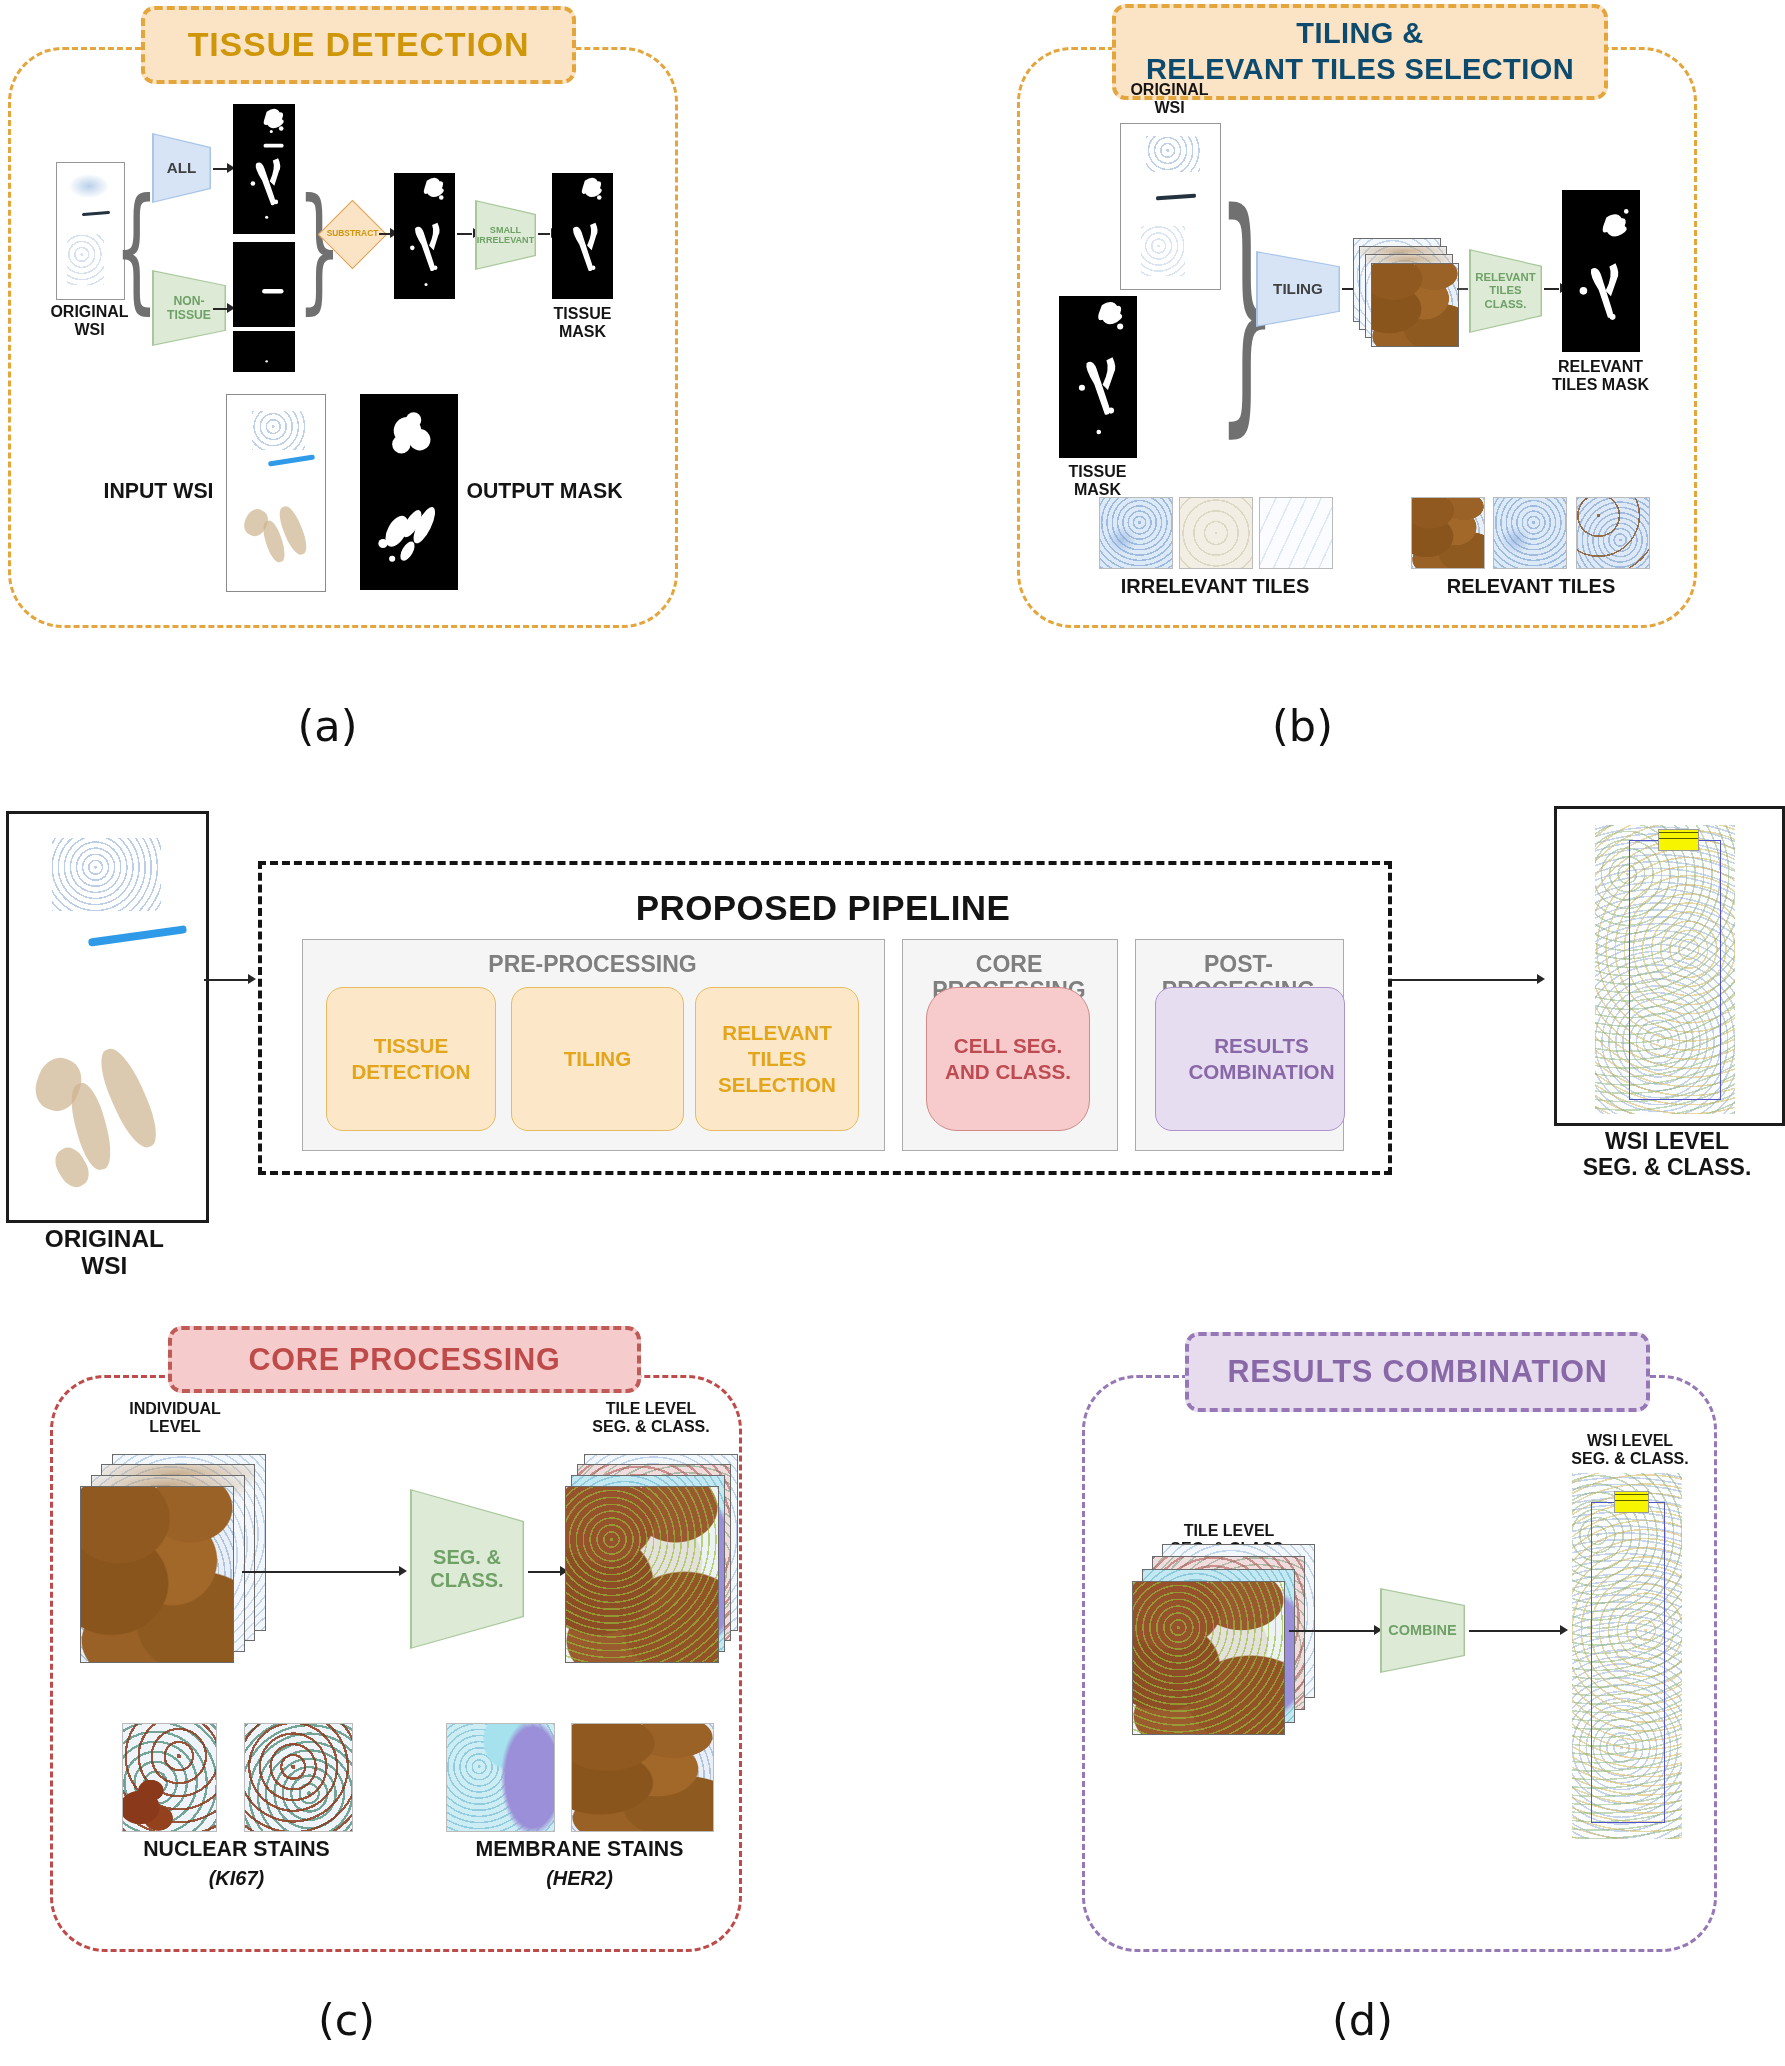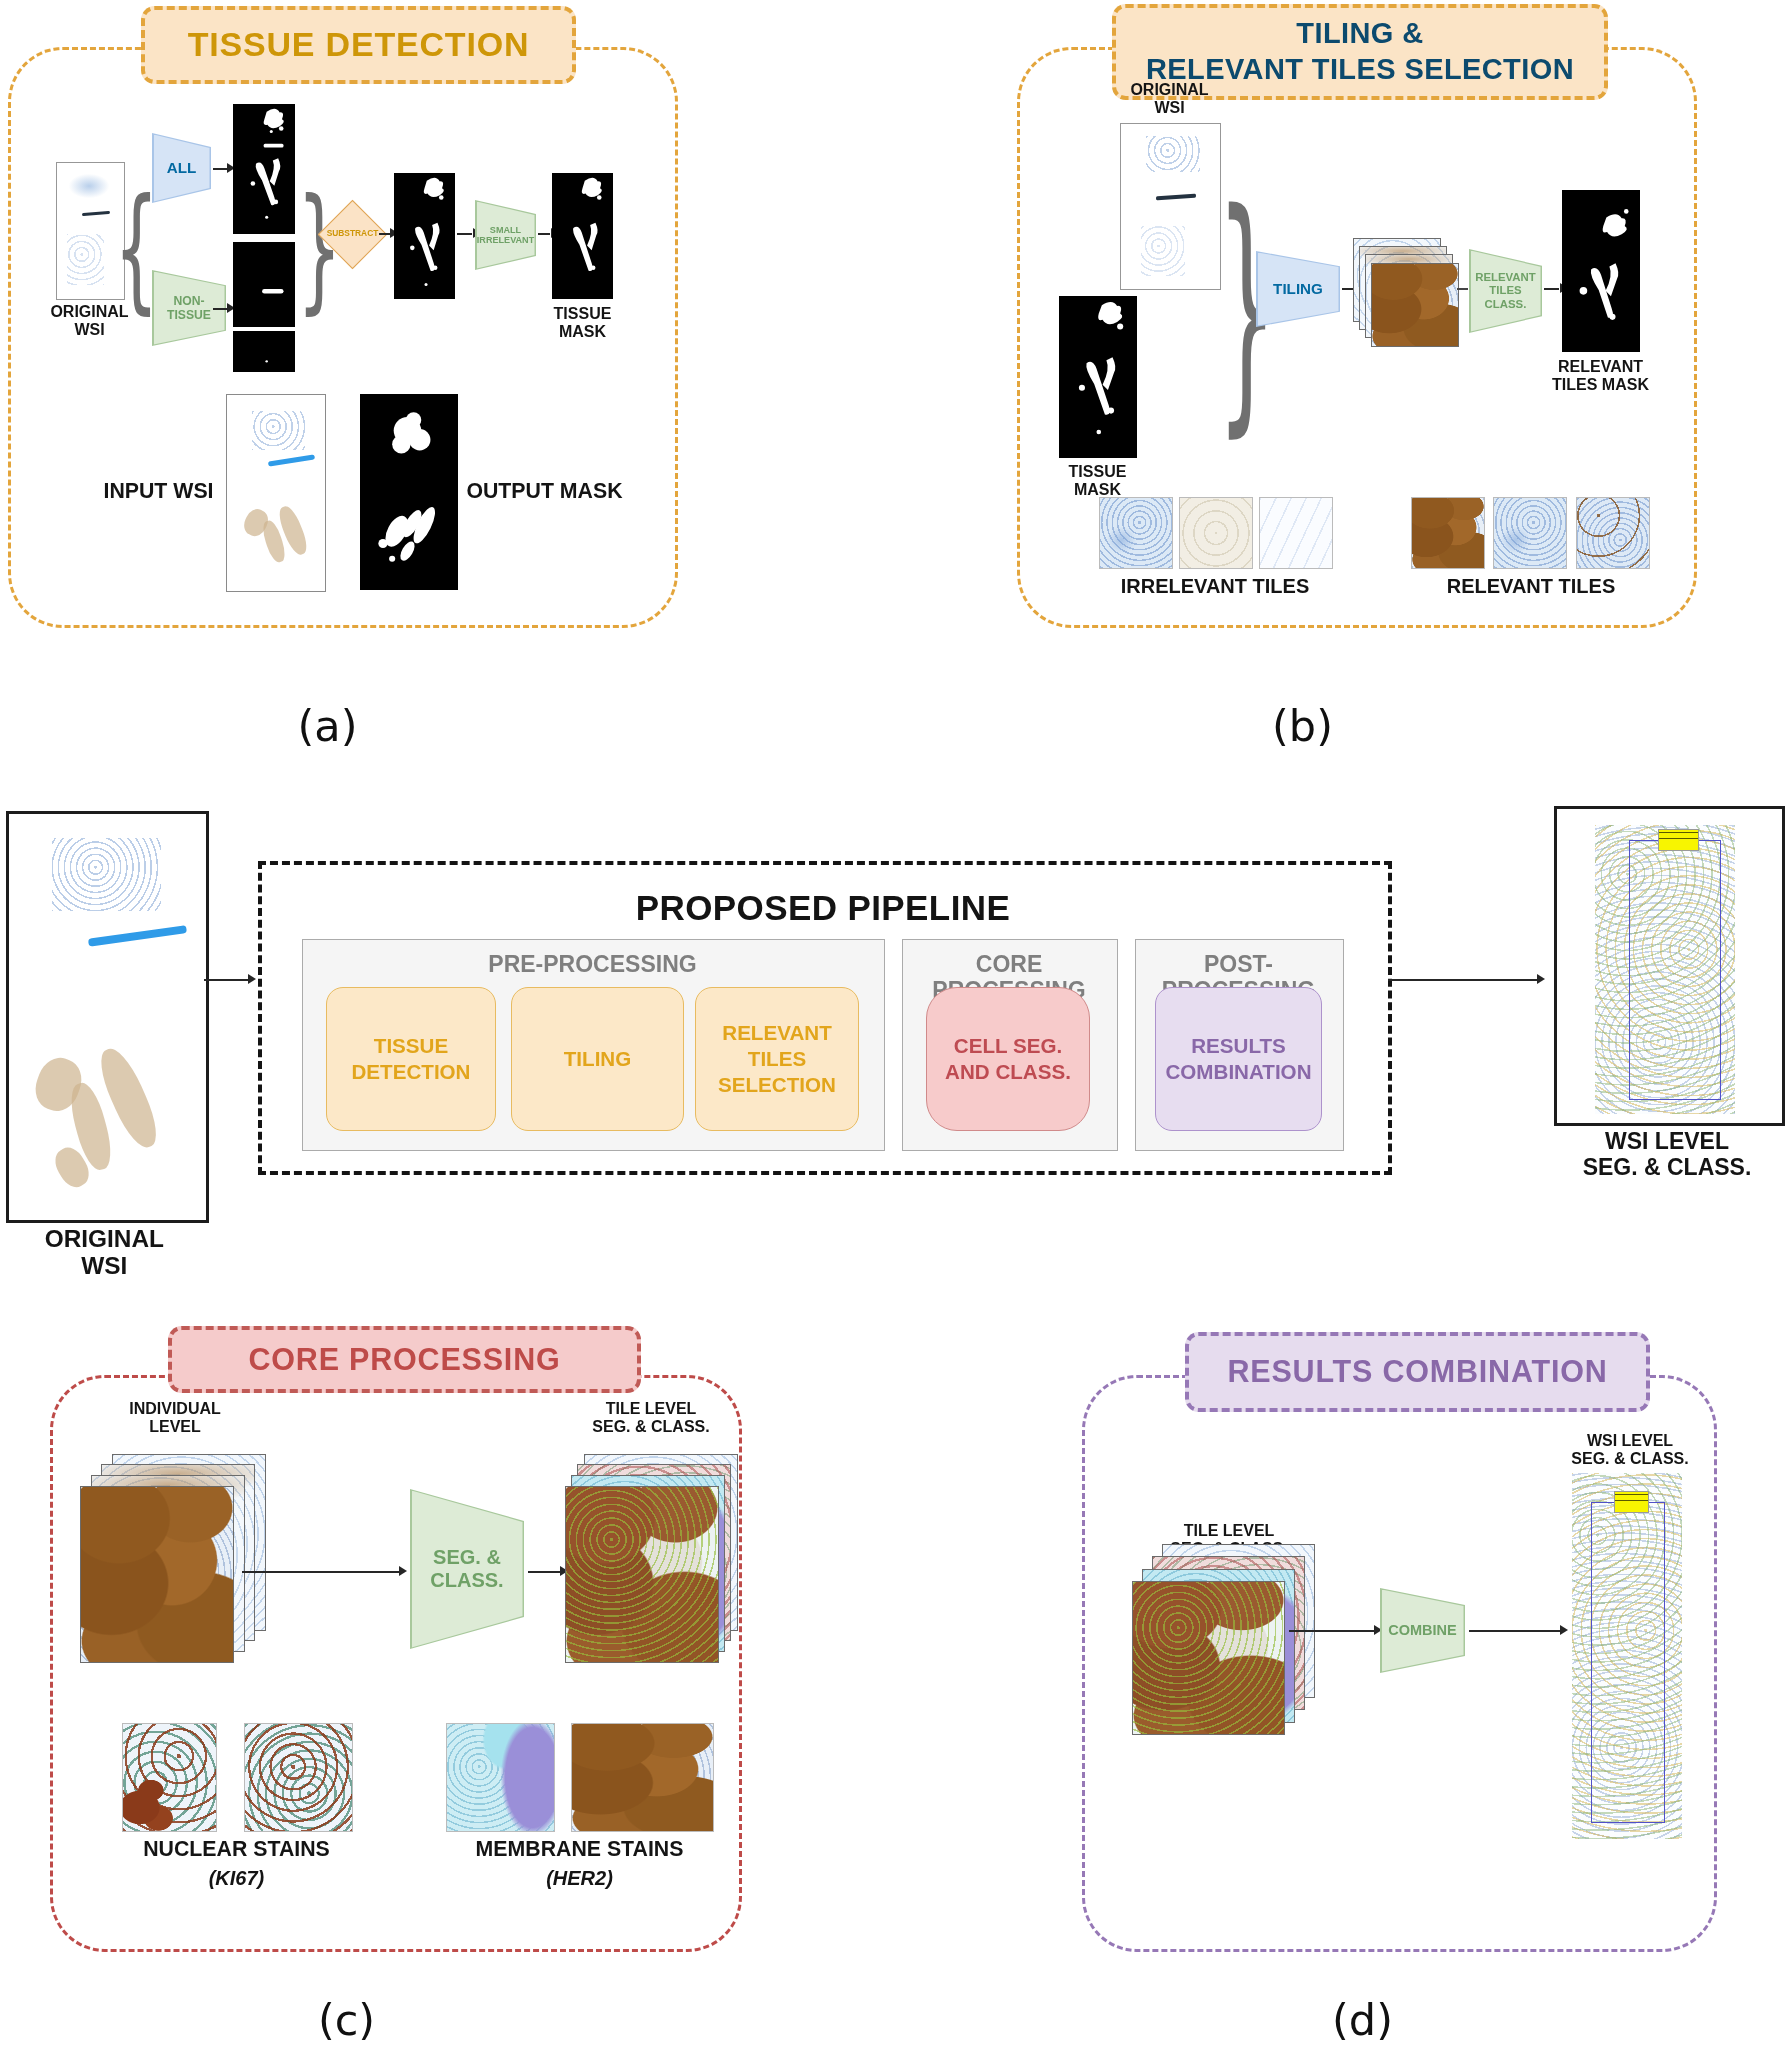--- a/index.html
+++ b/index.html
@@ -9,39 +9,39 @@
   .lbl{position:absolute;font-family:"Liberation Sans",sans-serif;font-weight:bold;color:#141414;
        text-align:center;white-space:pre-line;line-height:1.12;}
   .panel{position:absolute;border:3.8px dashed;border-radius:55px;background:#fff;}
   .titlebox{position:absolute;border:4.6px dashed;border-radius:13.7px;display:flex;align-items:center;
             justify-content:center;text-align:center;font-weight:bold;white-space:pre-line;line-height:1.22;}
   .trap{position:absolute;}
   .trap .tshape{position:absolute;inset:0;clip-path:polygon(0 0,100% 20%,100% 80%,0 100%);}
   .trap .tfill{position:absolute;inset:1.5px;clip-path:polygon(0 0,100% 20%,100% 80%,0 100%);
                display:flex;align-items:center;justify-content:center;text-align:center;
                font-weight:bold;white-space:pre-line;line-height:1.15;}
-  .trap.blue .tshape{background:#A9C5E8;} .trap.blue .tfill{background:#D6E4F6;color:#0369a1;}
+  .trap.blue .tshape{background:#A9C5E8;} .trap.blue .tfill{background:#D6E4F6;color:#404040;}
   .trap.green .tshape{background:#A8C89C;} .trap.green .tfill{background:#DDEBD6;color:#6FA167;}
   .arrow{position:absolute;height:2.3px;background:#262626;}
   .arrow::after{content:"";position:absolute;right:-8.4px;top:-4.6px;border-left:8.4px solid #262626;
                 border-top:5.3px solid transparent;border-bottom:5.3px solid transparent;}
   .line{position:absolute;height:2.3px;background:#444;}
   .mask{position:absolute;background:#000;}
   .mask svg{position:absolute;inset:0;width:100%;height:100%;}
   .slide{position:absolute;background:#fff;border:1.5px solid #979797;overflow:hidden;}
   .frame{position:absolute;background:#fff;border:3px solid #1c1c1c;overflow:hidden;}
   .tile{position:absolute;border:0.8px solid #6b6b6b;}
   .brace{position:absolute;color:#707070;font-family:"DejaVu Sans",sans-serif;font-weight:normal;}
   .diamond{position:absolute;transform:rotate(45deg);background:#FBE3C6;border:1.5px solid #DFA352;}
   .section{position:absolute;background:#F5F5F5;border:1.5px solid #ABABAB;}
   .pbox{position:absolute;border-radius:17px;border:1.5px solid;display:flex;align-items:center;
         justify-content:center;text-align:center;font-weight:bold;white-space:pre-line;line-height:1.25;}
   .pbox.orange{background:#FCE8C8;border-color:#E8BB60;color:#E2A51C;}
   .pbox.red{background:#F7CBCB;border-color:#D08A8A;color:#BE4B52;border-radius:31px;}
-  .pbox.purple{background:#E7DDF0;border-color:#AD92CC;color:#8968A8;}
+  .pbox.purple{background:#E7DDF0;border-color:#AD92CC;color:#8968A8;padding-left:23px;}
   .caption{position:absolute;font-family:"DejaVu Sans",sans-serif;color:#101010;text-align:center;}
   .marker{position:absolute;background:#2F9BE8;border-radius:3.8px;}
   .dashmark{position:absolute;background:#243240;border-radius:1.5px;}
   .frag{position:absolute;background:#CDB38F;opacity:.7;border-radius:45%;}
   .blobblue{position:absolute;background:radial-gradient(ellipse at center,rgba(115,160,215,.5),rgba(115,160,215,0) 72%);}
   .bluespeck{position:absolute;background:repeating-radial-gradient(circle at 40% 40%,rgba(110,150,205,.55) 0 1.5px,transparent 1.5px 6.1px);}
   
   .tex-her2{background-color:#E8EFF7;background-image:
     radial-gradient(ellipse 34% 26% at 25% 18%,#90591F 97%,transparent),
     radial-gradient(ellipse 28% 20% at 72% 12%,#9A6226 97%,transparent),

